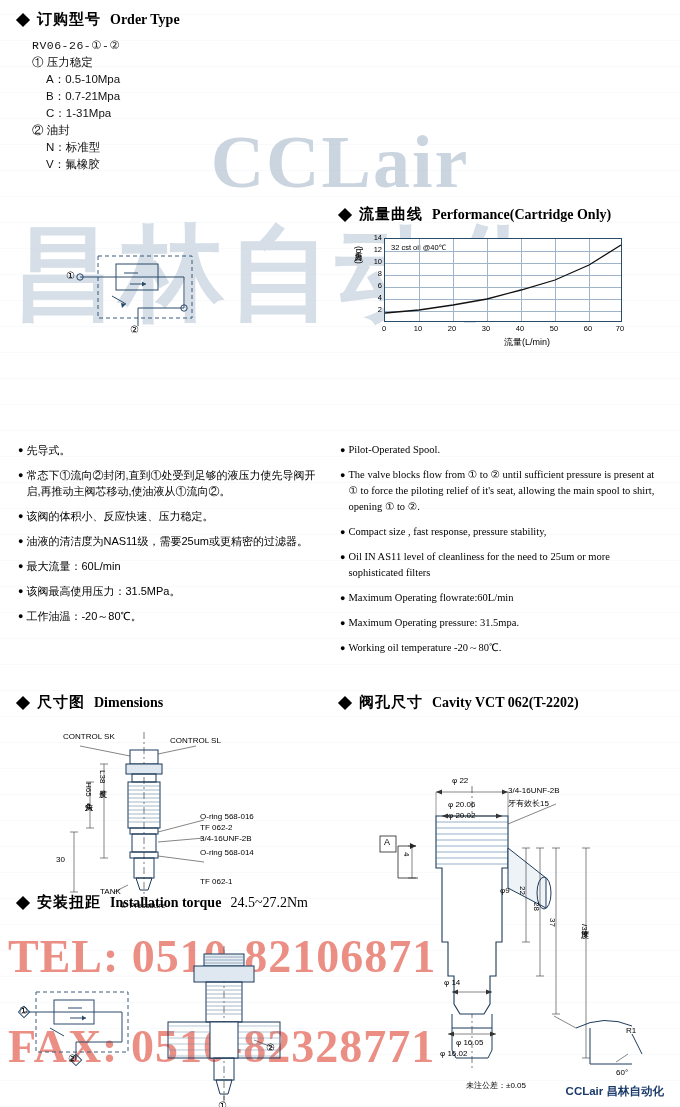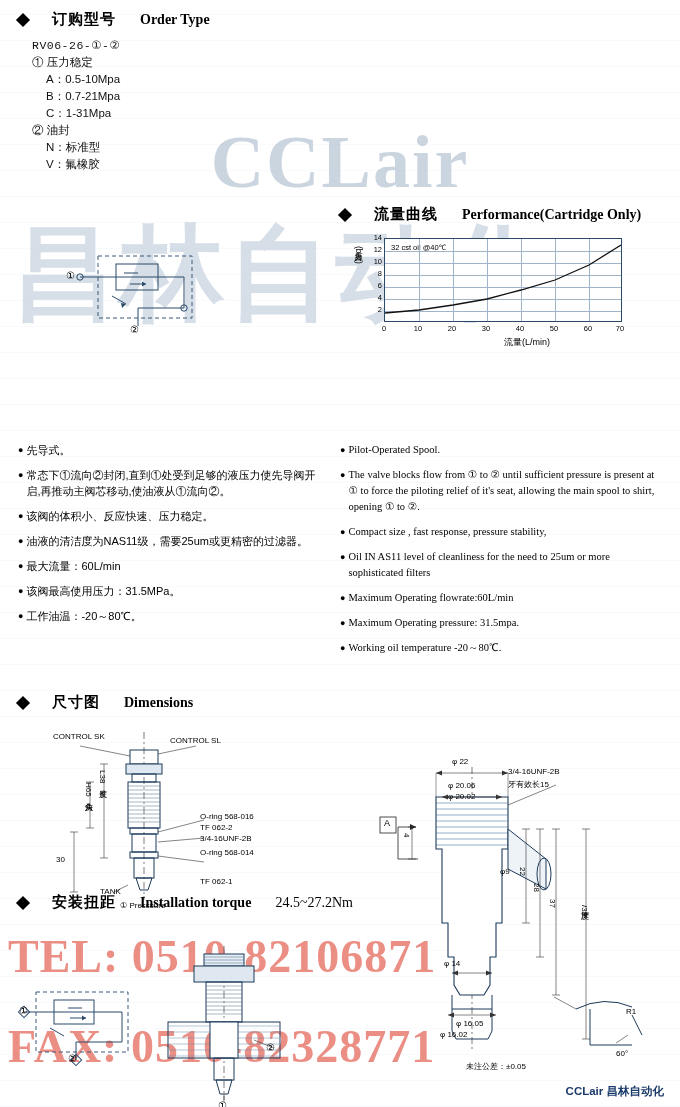--- a/index.html
+++ b/index.html
@@ -41,21 +41,21 @@
   .wm-fax { top: 1020px; }
   .wm-grid {
     position:absolute; left:0; top:0; width:680px; height:1107px;
     pointer-events:none;
     background:
       repeating-linear-gradient(0deg, rgba(150,175,200,.07) 0 1px, transparent 1px 26px);
   }
 
   
   .sec { position:absolute; }
-  .head { display:flex; align-items:center; gap:24px; white-space:nowrap; }
+  .head { display:flex; align-items:center; gap:9px; white-space:nowrap; }
   .diamond {
     width:10px; height:10px; background:#000;
     transform: rotate(45deg);
     flex:none;
   }
   .head .cn { font-size:15px; font-weight:bold; letter-spacing:1px; }
   .head .en { font-size:14px; font-weight:bold; font-family:"Liberation Serif", serif; }
 
   
   #order-type { left:18px; top:10px; }
@@ -333,36 +333,41 @@
       <line x1="86" y1="44" x2="86" y2="138" stroke="#333" stroke-width=".6"></line>
       <line x1="82" y1="44" x2="90" y2="44" stroke="#333" stroke-width=".6"></line>
       <line x1="82" y1="138" x2="90" y2="138" stroke="#333" stroke-width=".6"></line>
       <line x1="56" y1="112" x2="56" y2="172" stroke="#333" stroke-width=".6"></line>
       <line x1="52" y1="112" x2="60" y2="112" stroke="#333" stroke-width=".6"></line>
       <line x1="52" y1="172" x2="60" y2="172" stroke="#333" stroke-width=".6"></line>
 
       <line x1="126" y1="176" x2="126" y2="180" stroke="#333" stroke-width=".6"></line>
     </svg>
 
-    <div class="lbl" style="left:35px; top:12px;">CONTROL SK</div>
+    <div class="lbl" style="left:45px; top:12px;">CONTROL SK</div>
     <div class="lbl" style="left:152px; top:16px;">CONTROL SL</div>
     <div class="lbl" style="left:182px; top:92px;">O-ring 568-016</div>
     <div class="lbl" style="left:182px; top:103px;">TF 062-2</div>
     <div class="lbl" style="left:182px; top:114px;">3/4-16UNF-2B</div>
     <div class="lbl" style="left:182px; top:128px;">O-ring 568-014</div>
     <div class="lbl" style="left:182px; top:157px;">TF 062-1</div>
     <div class="lbl" style="left:82px; top:167px;">TANK</div>
     <div class="lbl vert" style="left:64px; top:62px; height:46px;">H65六角头</div>
     <div class="lbl vert" style="left:78px; top:50px; height:86px;">L38长度</div>
     <div class="lbl" style="left:38px; top:135px;">30</div>
     <div class="lbl" style="left:102px; top:181px;">① Presssure</div>
   </div>
 </div>
 
 <div class="sec" id="cavity">
+  <div class="head">
+    <span class="diamond"></span>
+    <span class="cn">阀孔尺寸</span>
+    <span class="en">Cavity VCT 062(T-2202)</span>
+  </div>
 
   <div class="dwg" style="margin-top:16px; width:320px; height:370px;">
     <svg width="320" height="370" viewBox="0 0 320 370">
 
       <line x1="132" y1="58" x2="132" y2="340" stroke="#444" stroke-width=".7" stroke-dasharray="7,3,2,3"></line>
 
       <path d="M96 88 L168 88 L168 140 L162 140 L162 214 L156 214 L156 248 L150 248 L150 276 L144 286 L120 286 L114 276 L114 248 L108 248 L108 214 L102 214 L102 140 L96 140 Z" fill="#ffffff" stroke="#1c3a5a" stroke-width="1.1"></path>
 
       <g stroke="#3a6a9a" stroke-width=".55">
         <line x1="96" y1="94" x2="168" y2="94"></line>

